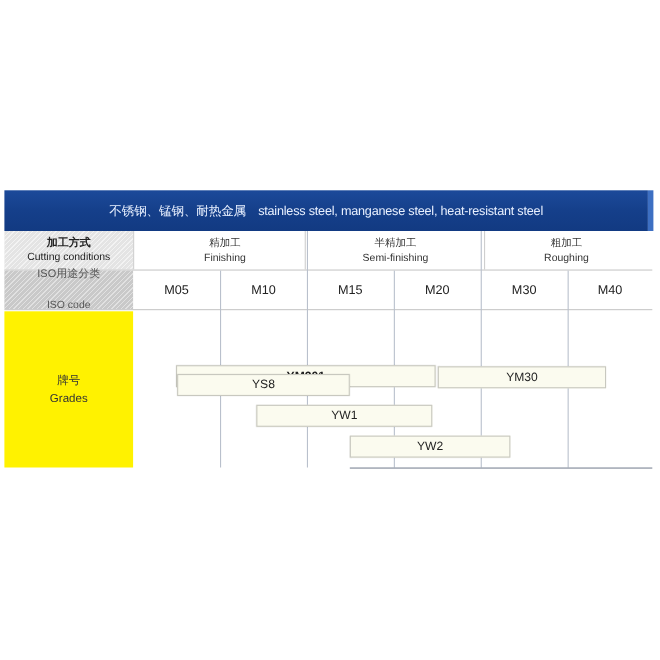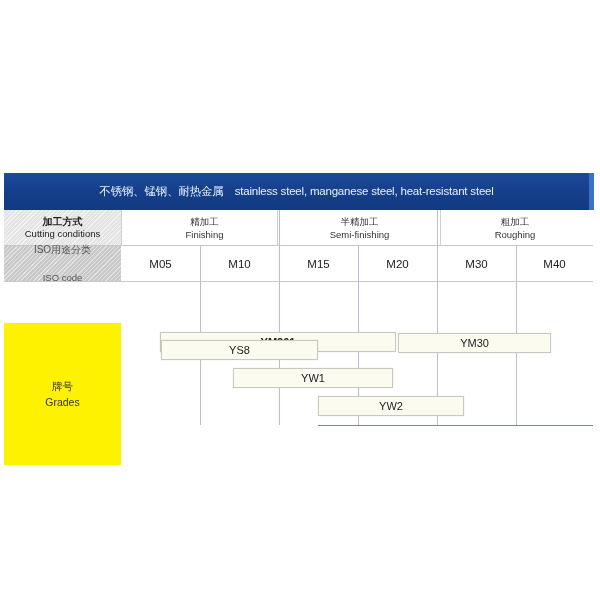--- a/index.html
+++ b/index.html
@@ -25,21 +25,21 @@
   .label-cell.dark .cn { color:#555; font-weight:normal; }
   .label-cell.dark .en { color:#555;margin-top:16px; }
 
   .hdr-cell { display:flex; flex-direction:column; align-items:center; justify-content:center;
               font-size:9.5px; line-height:13px; color:#333; border-right:1px solid #cfcfcf; }
   .code-cell { display:flex; align-items:center; justify-content:center; font-size:11.5px; color:#222; }
 
   .hline { background:#c8c8c8; height:1px; }
   .vline { background:#b9c0cc; width:1px; }
 
-  .yellow { background:#fff200;margin-top:40px; }
+  .yellow { background:#fff200; }
   .grades-label { display:flex; flex-direction:column; align-items:center; justify-content:center;
                   font-size:10.5px; line-height:16px; color:#333; }
 
   .bar { background:#fbfbef; border:1px solid #c8c8bf; box-shadow:0 0 1px rgba(0,0,0,0.15);
          display:flex; align-items:center; justify-content:center; font-size:11px; color:#222; }
   .bar.bold { font-weight:bold; }
 </style>
 </head>
 <body>
 

